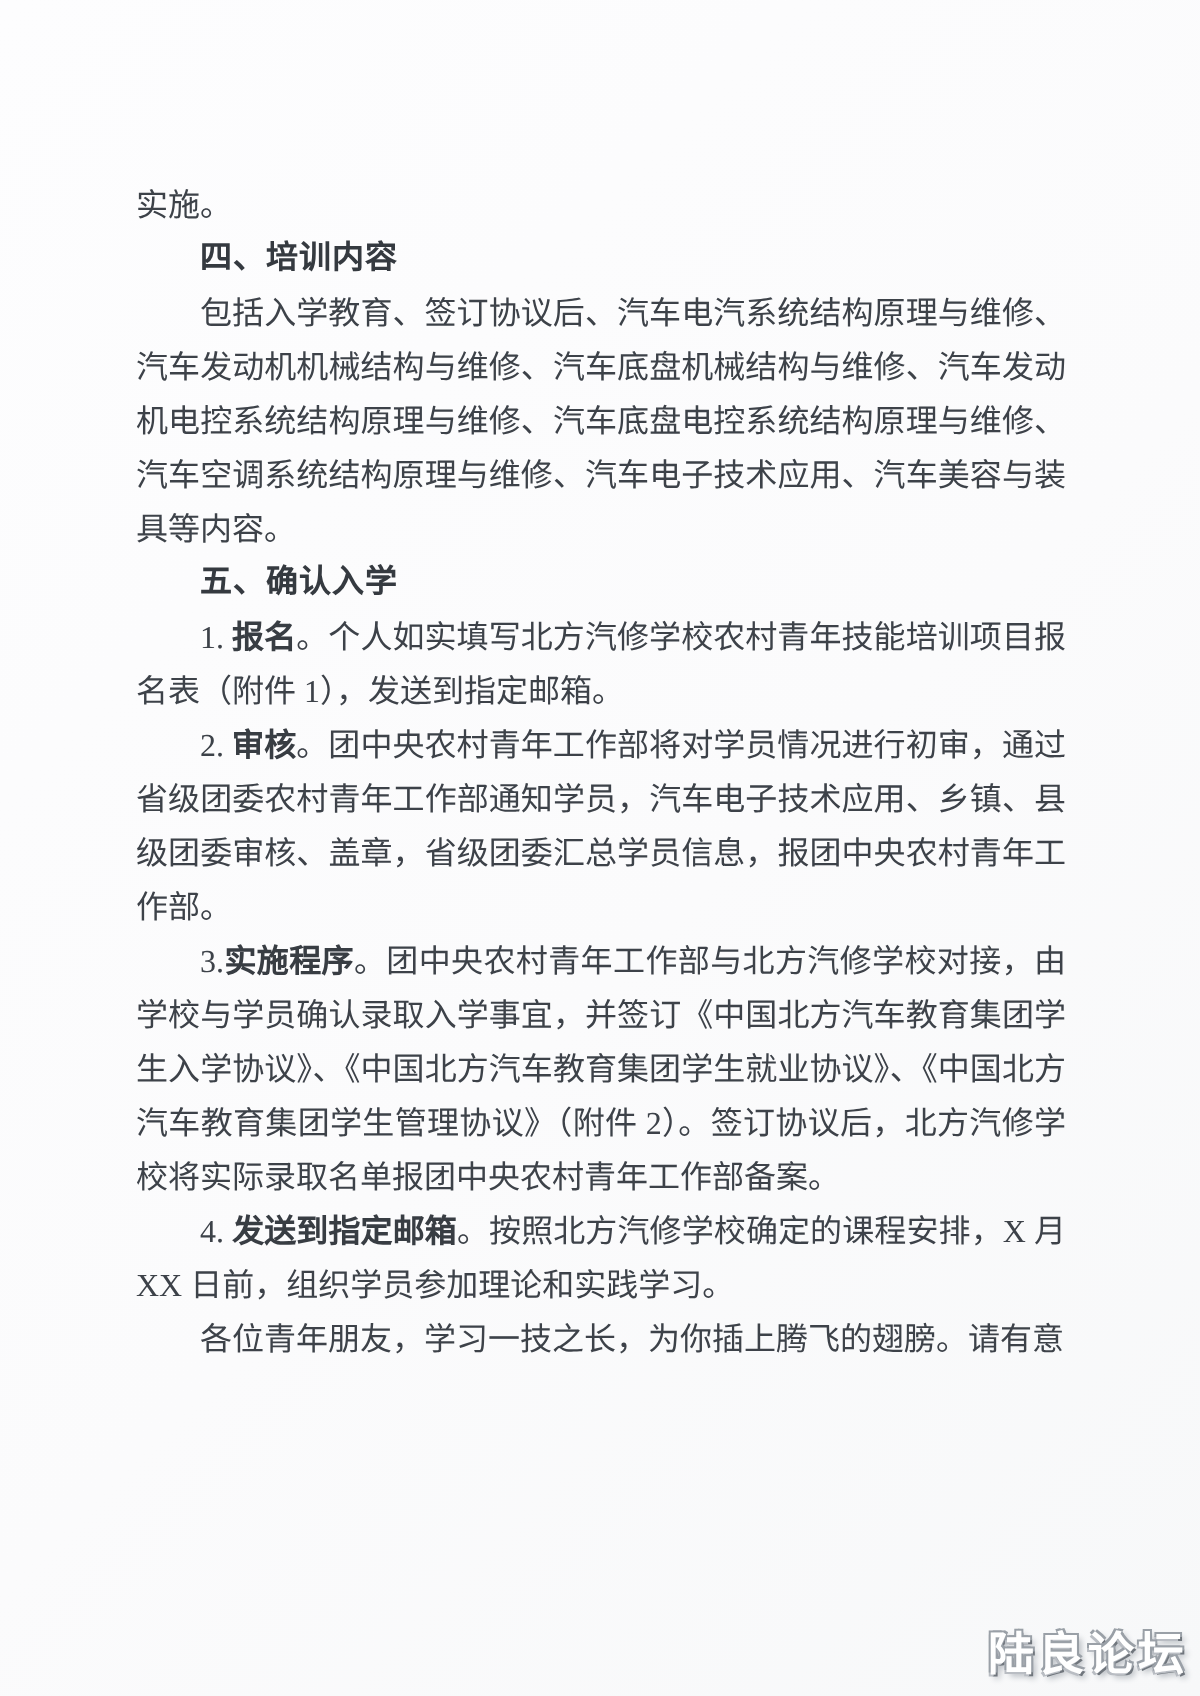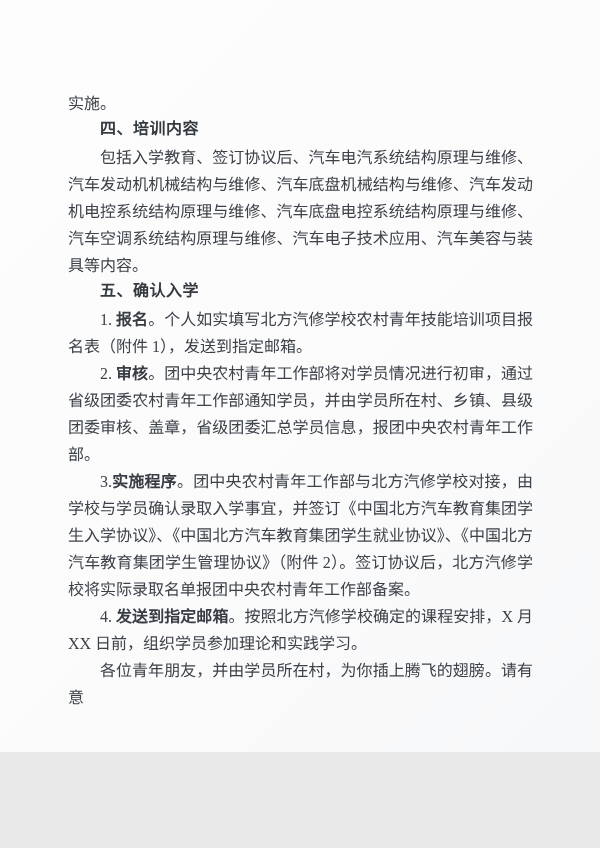--- a/index.html
+++ b/index.html
@@ -3,21 +3,21 @@
 <meta charset="utf-8">
 <style>
   html,body{margin:0;padding:0;}
   body{
     width:600px;height:848px;
     background:#e9e9ea;
     font-family:"Liberation Serif","DejaVu Serif",serif;
   }
   .page{
     position:relative;
-    width:600px;height:752px;
+    width:600px;height:848px;
     background:linear-gradient(135deg,#fdfdfe 0%,#fbfbfc 55%,#f7f8f9 100%);
     overflow:hidden;
     box-sizing:border-box;
   }
   .doc-body{
     position:absolute;
     left:68px;top:90px;
     width:465px;
     color:#3d4249;
     font-size:16px;
@@ -64,24 +64,25 @@
     <p class="para no-indent">实施。</p>
 
     <p class="section-heading">四、培训内容</p>
 
     <p class="para">包括入学教育、签订协议后、汽车电汽系统结构原理与维修、汽车发动机机械结构与维修、汽车底盘机械结构与维修、汽车发动机电控系统结构原理与维修、汽车底盘电控系统结构原理与维修、汽车空调系统结构原理与维修、汽车电子技术应用、汽车美容与装具等内容。</p>
 
     <p class="section-heading">五、确认入学</p>
 
     <p class="para"><span>1. </span><span class="item-label">报名</span><span>。个人如实填写北方汽修学校农村青年技能培训项目报名表（附件 1），发送到指定邮箱。</span></p>
 
-    <p class="para"><span>2. </span><span class="item-label">审核</span><span>。团中央农村青年工作部将对学员情况进行初审，通过省级团委农村青年工作部通知学员，并由学员所在村、乡镇、县级团委审核、盖章，省级团委汇总学员信息，报团中央农村青年工作部。</span></p>
+    <p class="para"><span>2. </span><span class="item-label">审核</span><span>。团中央农村青年工作部将对学员情况进行初审，通过省级团委农村青年工作部通知学员，汽车电子技术应用、乡镇、县级团委审核、盖章，省级团委汇总学员信息，报团中央农村青年工作部。</span></p>
 
     <p class="para"><span>3.</span><span class="item-label">实施程序</span><span>。团中央农村青年工作部与北方汽修学校对接，由学校与学员确认录取入学事宜，并签订《中国北方汽车教育集团学生入学协议》、《中国北方汽车教育集团学生就业协议》、《中国北方汽车教育集团学生管理协议》（附件 2）。签订协议后，北方汽修学校将实际录取名单报团中央农村青年工作部备案。</span></p>
 
     <p class="para"><span>4. </span><span class="item-label">发送到指定邮箱</span><span>。按照北方汽修学校确定的课程安排，X 月 XX 日前，组织学员参加理论和实践学习。</span></p>
 
 
-    <p class="para">各位青年朋友，并由学员所在村，为你插上腾飞的翅膀。请有意</p>
+    <p class="para">各位青年朋友，学习一技之长，为你插上腾飞的翅膀。请有意</p>
 
   </div>
 
+  <div class="watermark">陆良论坛</div>
 </div>
 
 </body></html>

